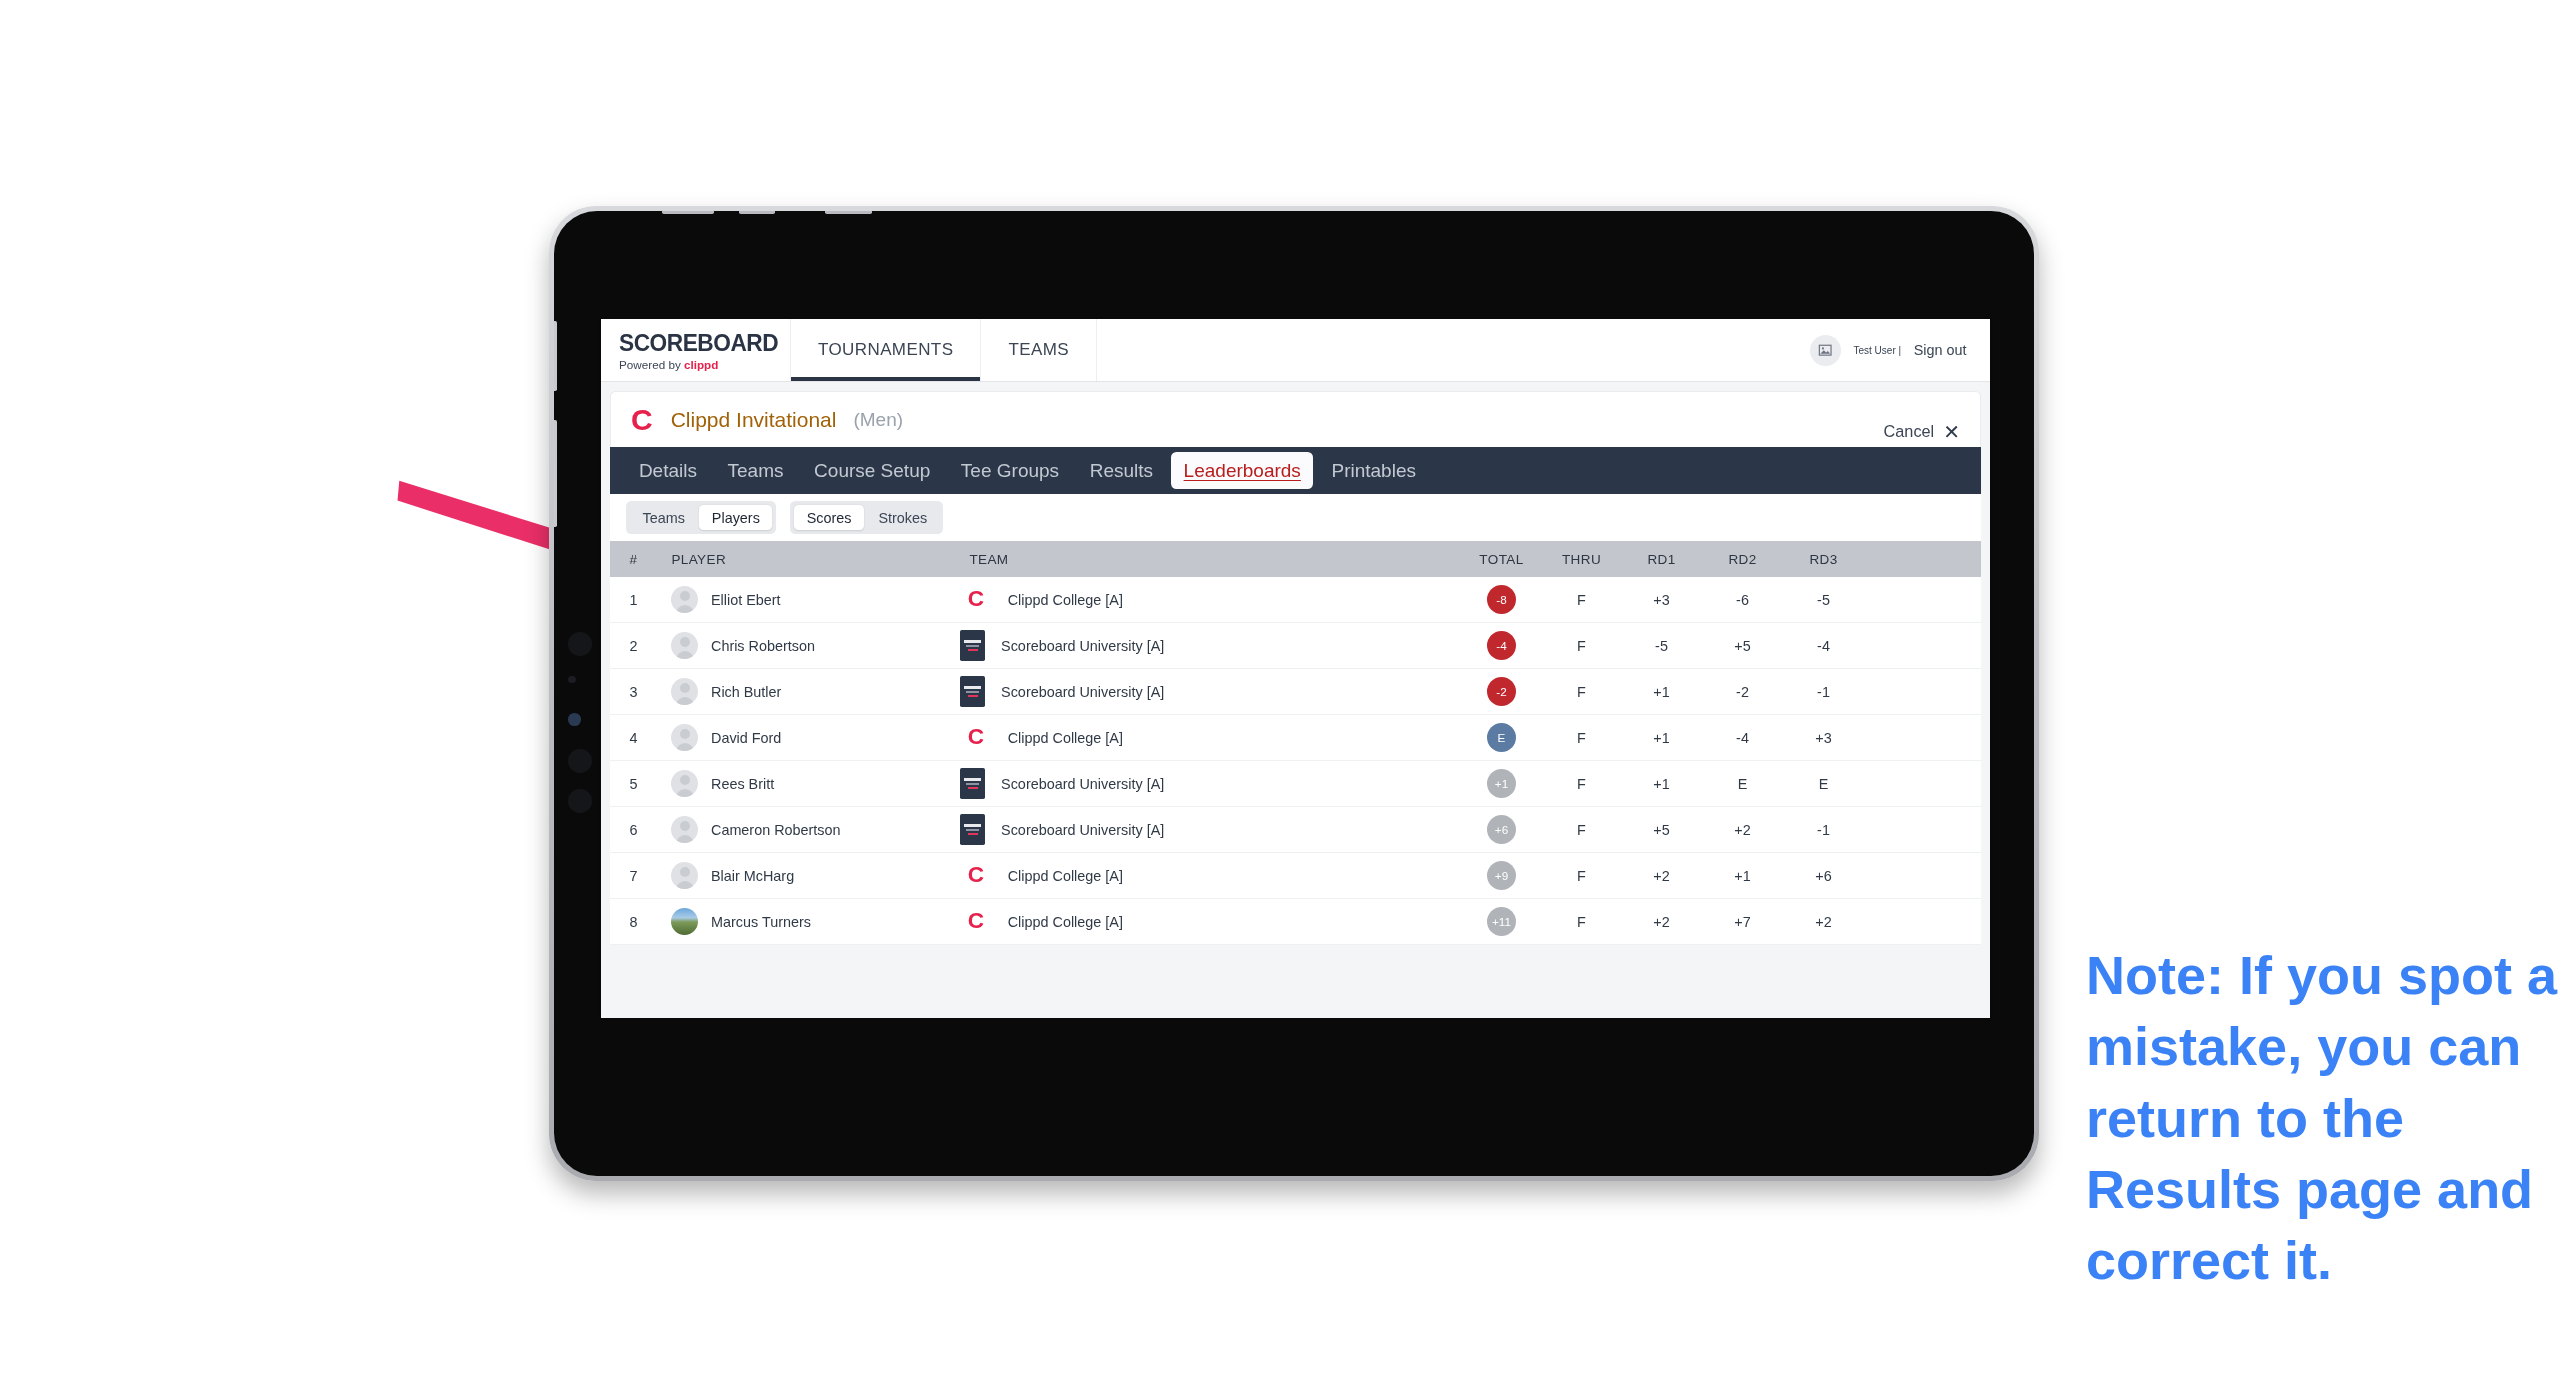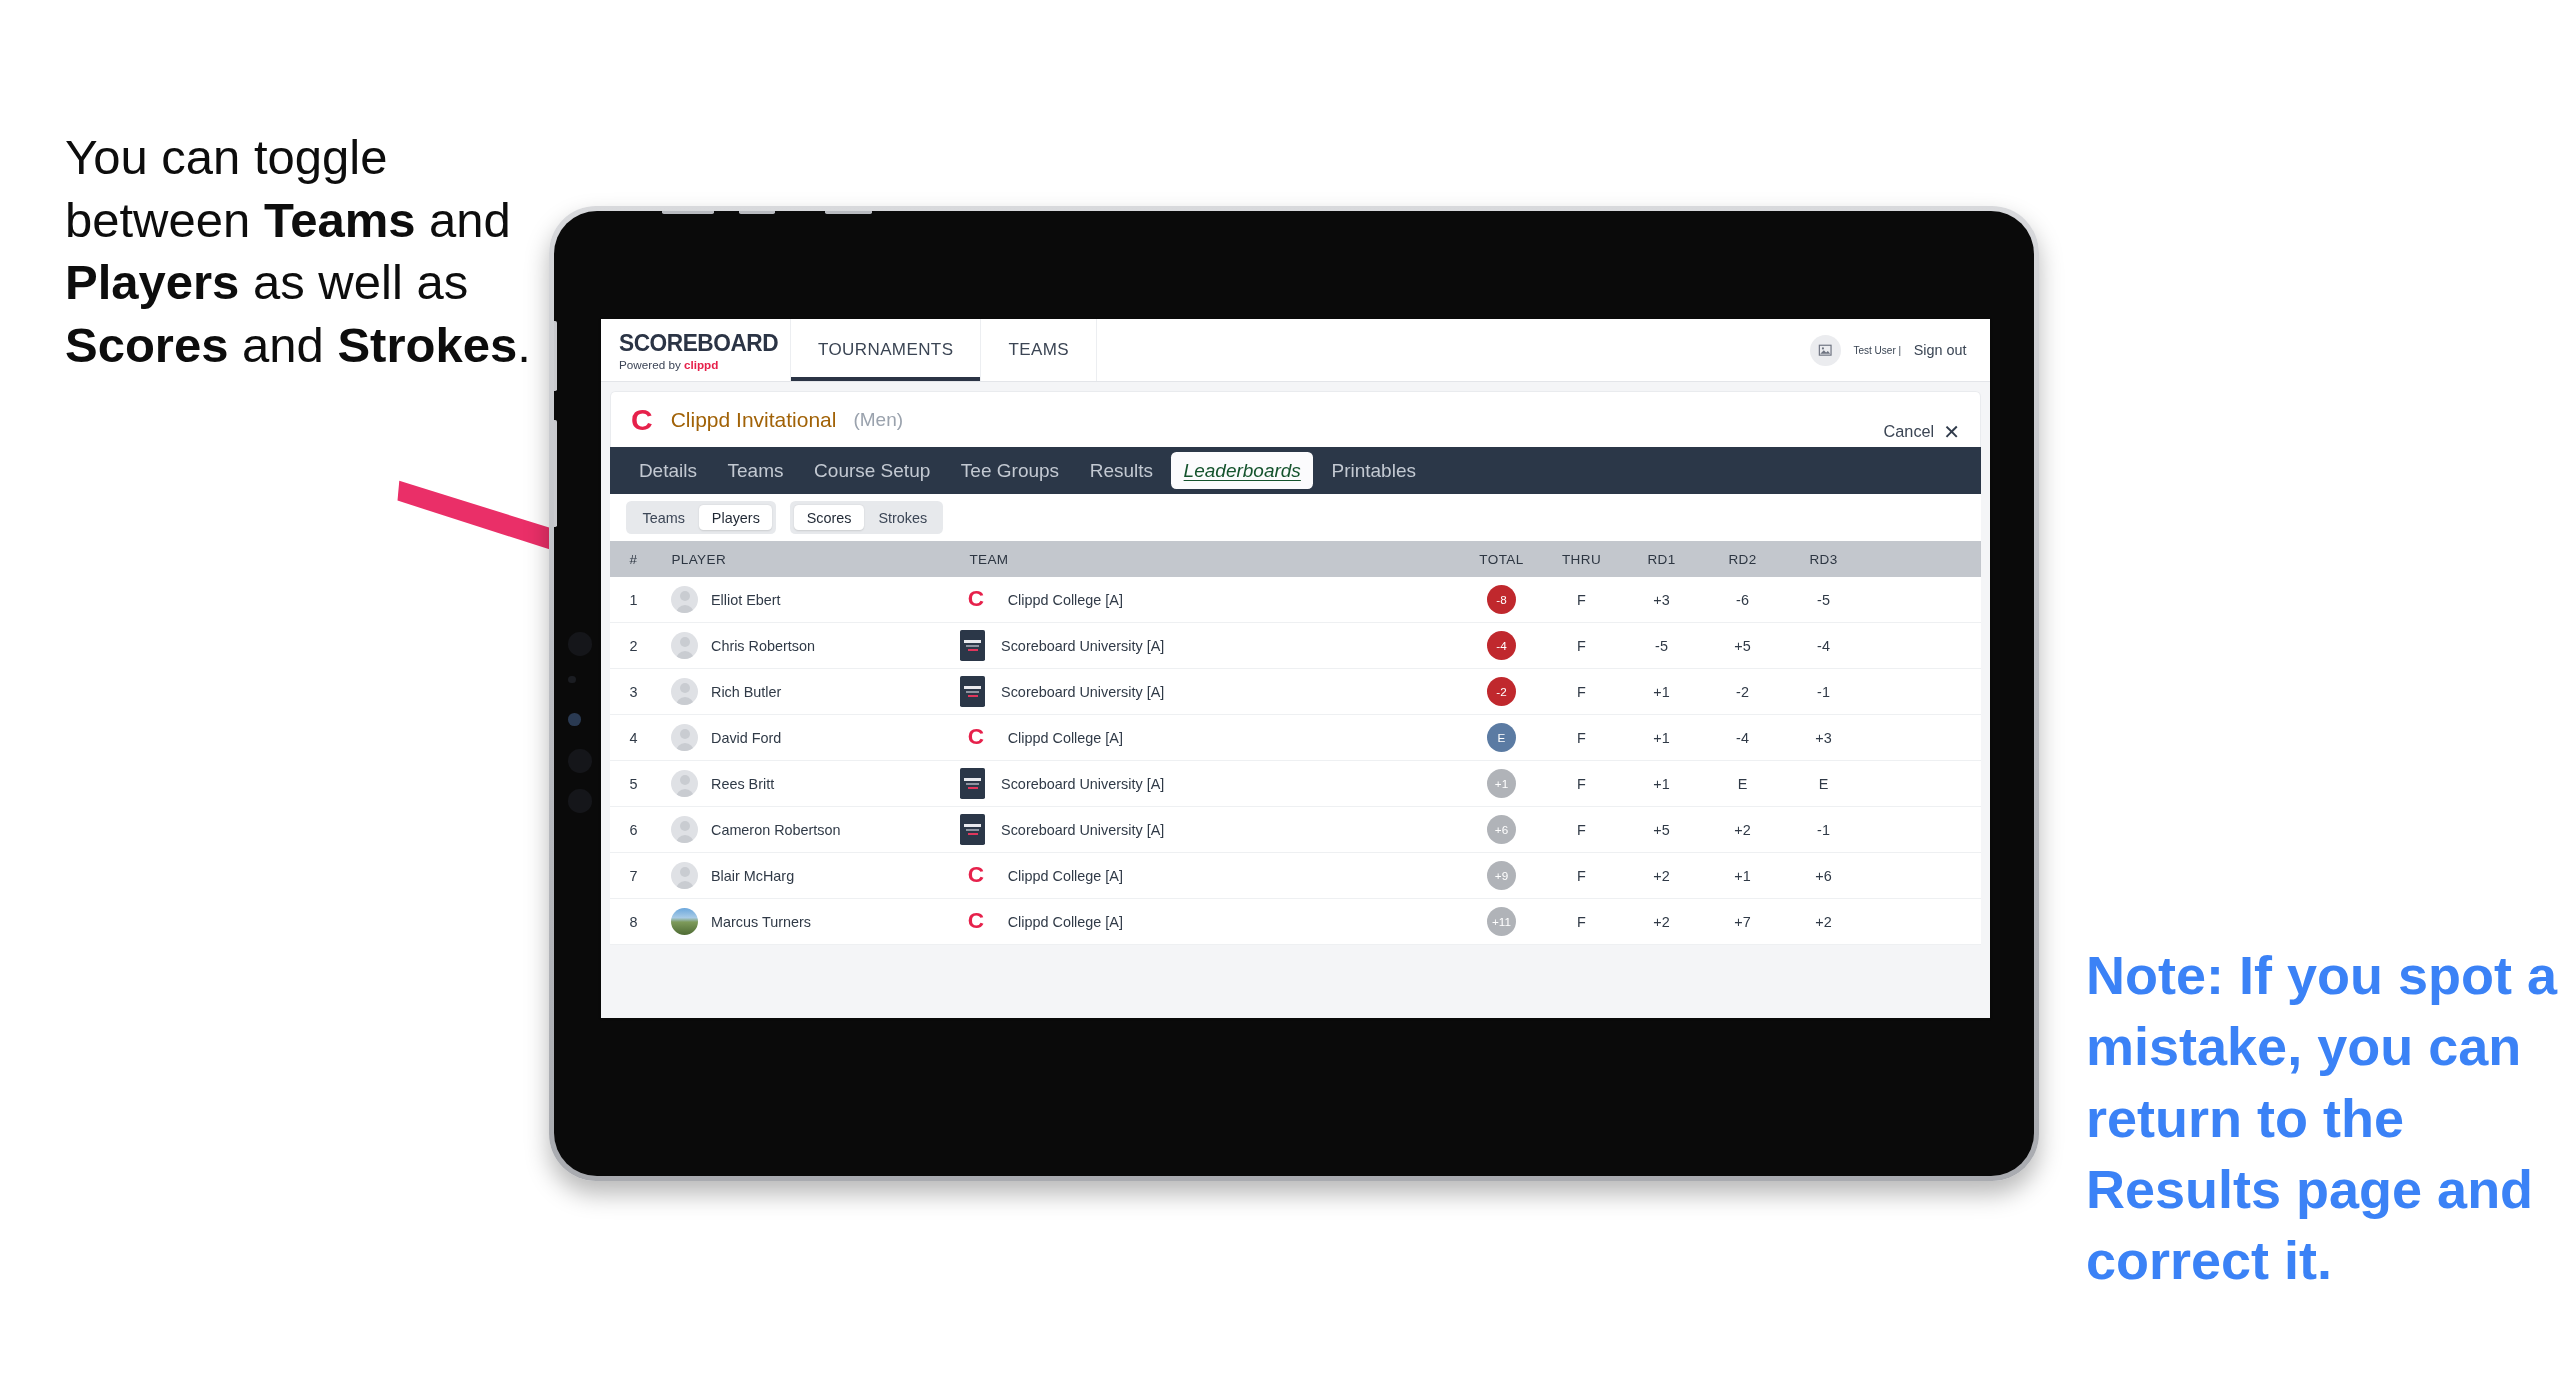--- a/index.html
+++ b/index.html
@@ -118,22 +118,22 @@
 
   
   .subnav {
     margin: 0 9px; background:#2b3748; height: 47px;
     display:flex; align-items:center; padding: 0 16.3px; gap: 5.4px;
   }
   .subnav-item {
     font-size: 19px; color:#c3c9d2; padding: 7.2px 12.6px; border-radius: 5.4px;
   }
   .subnav-item.active {
-    background:#fbfbfd; color:#14532d; text-decoration: underline;
-    text-underline-offset: 2.7px; font-weight:400;font-style:italic;
+    background:#fbfbfd; color:#b91c1c; text-decoration: underline;
+    text-underline-offset: 2.7px; font-weight:400;
   }
 
   
   .toggle-row {
     margin: 0 9px; background:#fff; height: 47px; display:flex; align-items:center;
     padding: 0 16.3px; gap: 14.4px;
   }
   .seg { background:#e7e9ec; border-radius:5.4px; padding: 3.6px; display:flex; gap:1.8px; }
   .seg-btn {
     font-size: 14.4px; color:#3c4656; padding: 4.5px 12.6px; border-radius: 4.5px;
@@ -183,21 +183,20 @@
   }
   .badge.red  { background:#c0282d; }
   .badge.blue { background:#5b7ba3; }
   .badge.gray { background:#b0b3b8; }
 </style>
 </head>
 <body>
 
 <div class="page">
 
-  <div class="left-note" id="left-note">You can toggle between <b>Teams</b> and <b>Players</b> as well as <b>Scores</b> and <b>Strokes</b>.</div>
 
   <svg class="arrow-svg" viewBox="0 0 290 120">
     <g fill="#ea2f68">
       <path d="M2 12 L214 78 L206 100 L0 34 Z"></path>
       <path d="M248 104 L186 62 L200 112 Z"></path>
       <path d="M248 104 L182 112 L198 66 Z"></path>
     </g>
   </svg>
 
   <div class="tablet">

